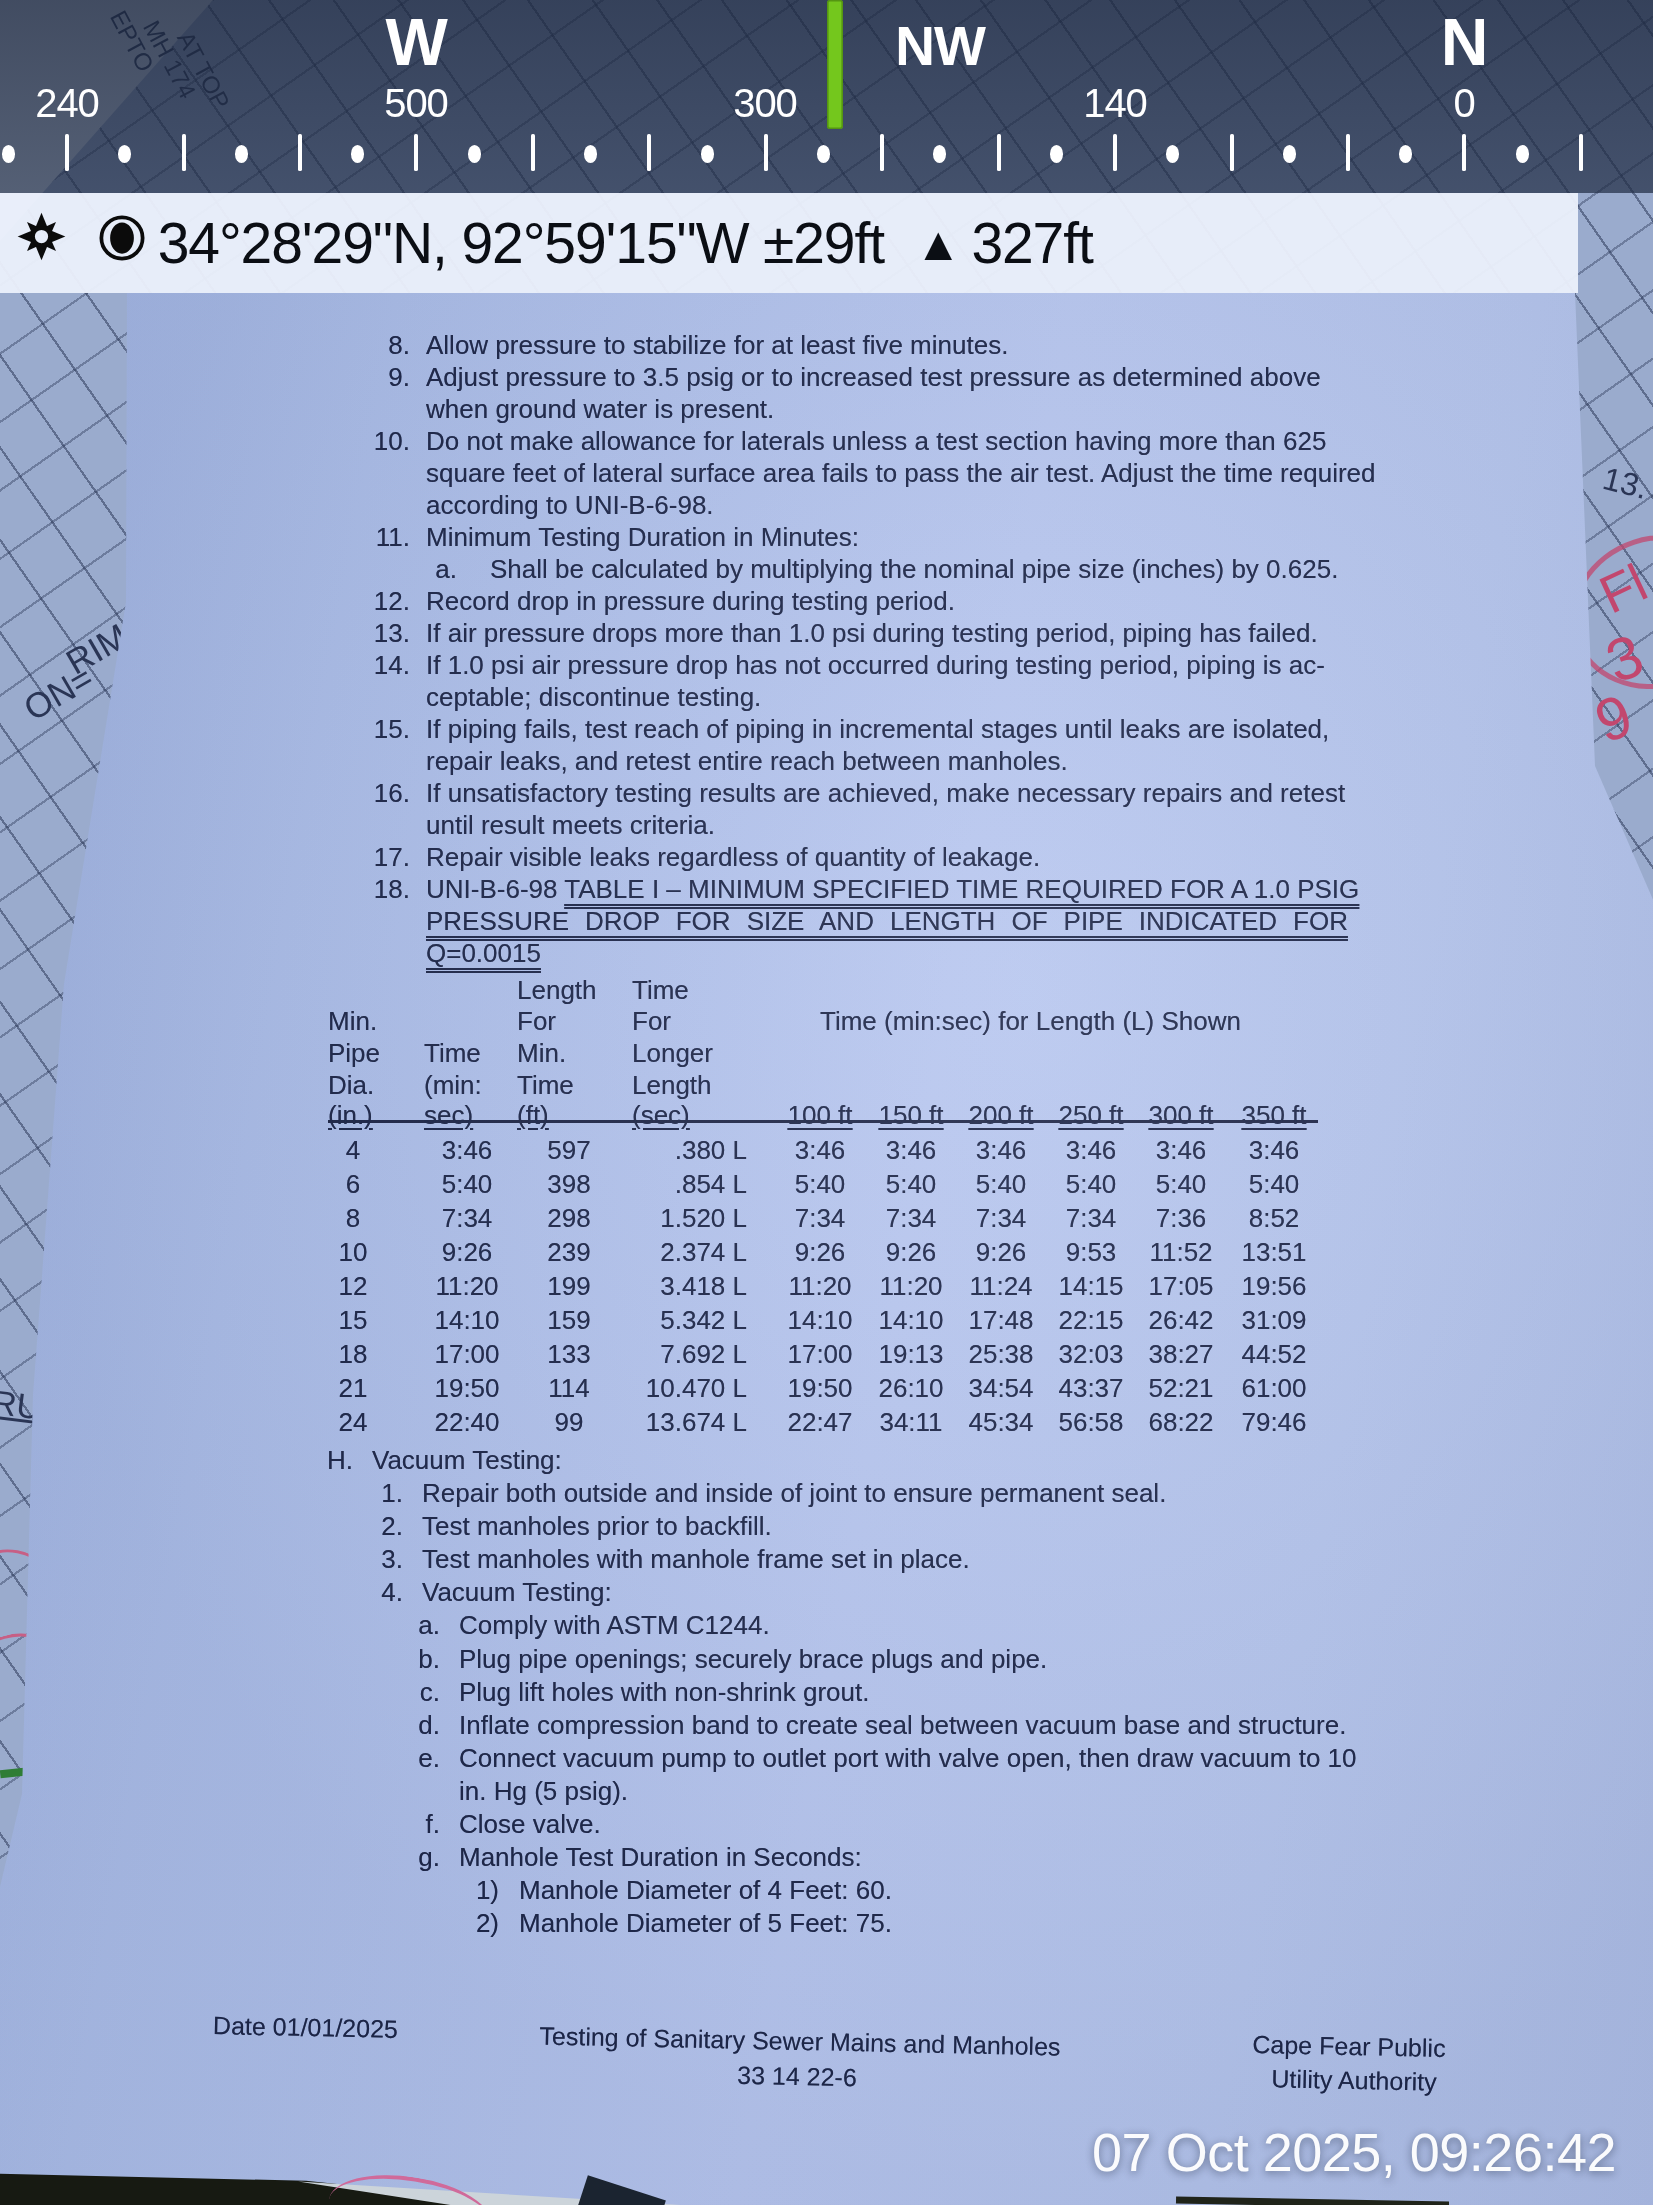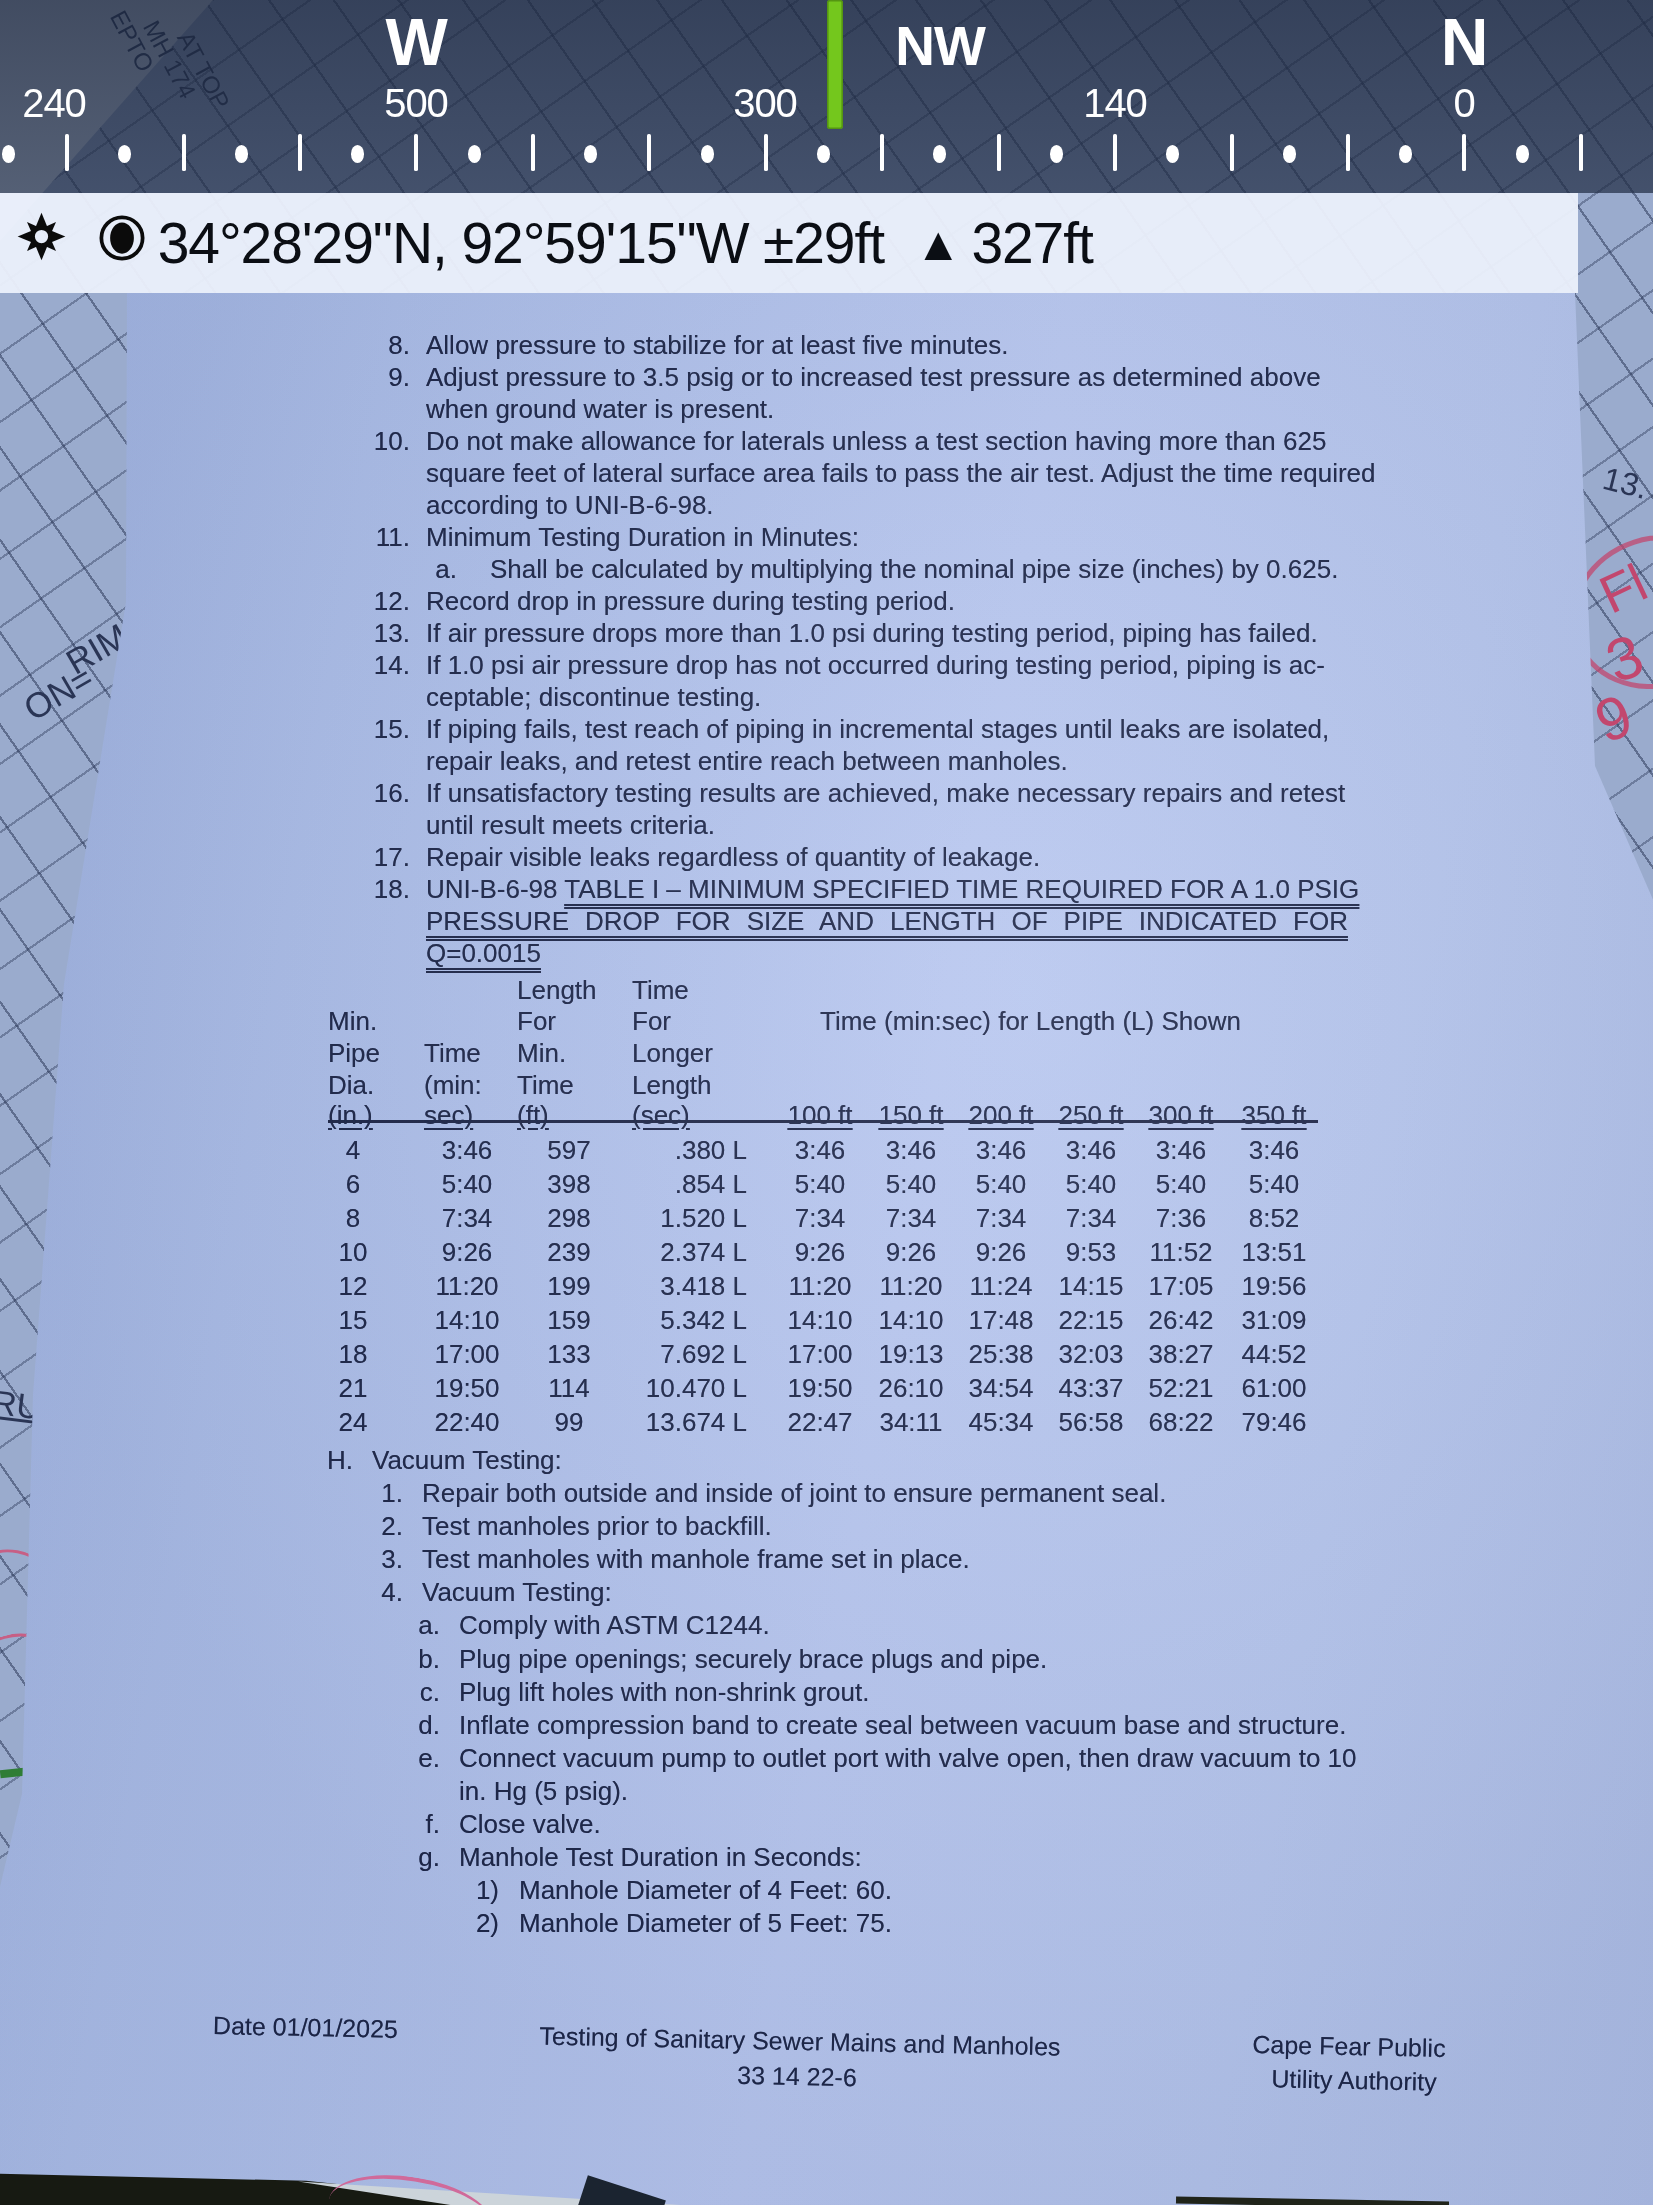--- a/index.html
+++ b/index.html
@@ -406,21 +406,21 @@
       <div class="tick-dot" style="left: 1050px;"></div>
       <div class="tick-line" style="left: 1113px;"></div>
       <div class="tick-dot" style="left: 1166px;"></div>
       <div class="tick-line" style="left: 1230px;"></div>
       <div class="tick-dot" style="left: 1283px;"></div>
       <div class="tick-line" style="left: 1346px;"></div>
       <div class="tick-dot" style="left: 1399px;"></div>
       <div class="tick-line" style="left: 1462px;"></div>
       <div class="tick-dot" style="left: 1516px;"></div>
       <div class="tick-line" style="left: 1579px;"></div>
-      <div class="deg-label" style="left: 54px;">240</div>
+      <div class="deg-label" style="left: 67px;">240</div>
       <div class="deg-label" style="left: 416px;">500</div>
       <div class="deg-label" style="left: 765px;">300</div>
       <div class="deg-label" style="left: 1115px;">140</div>
       <div class="deg-label" style="left: 1464px;">0</div>
       <div class="cardinal" style="left: 416px; top: 4.4px; font-size: 66px;">W</div>
       <div class="cardinal" style="left: 940px; top: 14.2px; font-size: 55px;">NW</div>
       <div class="cardinal" style="left: 1464px; top: 4.4px; font-size: 66px;">N</div>
       <div class="marker" style="left: 827px; background: rgb(116, 199, 29);"></div>
     </div>
 
@@ -444,14 +444,15 @@
       <svg width="50" height="50" viewBox="0 0 40 40">
         <circle cx="20" cy="20" r="16.5" fill="none" stroke="#0b0b0b" stroke-width="3"></circle>
         <ellipse cx="20" cy="20" rx="9.5" ry="12.5" fill="#0b0b0b"></ellipse>
       </svg>
     </span>
     <span class="sb-text">34°28'29"N, 92°59'15"W ±29ft</span>
     <span class="sb-tri">▲</span>
     <span class="sb-text">327ft</span>
   </div>
 
+  <div class="timestamp">07 Oct 2025, 09:26:42</div>
 </div>
 
 
 </body></html>

